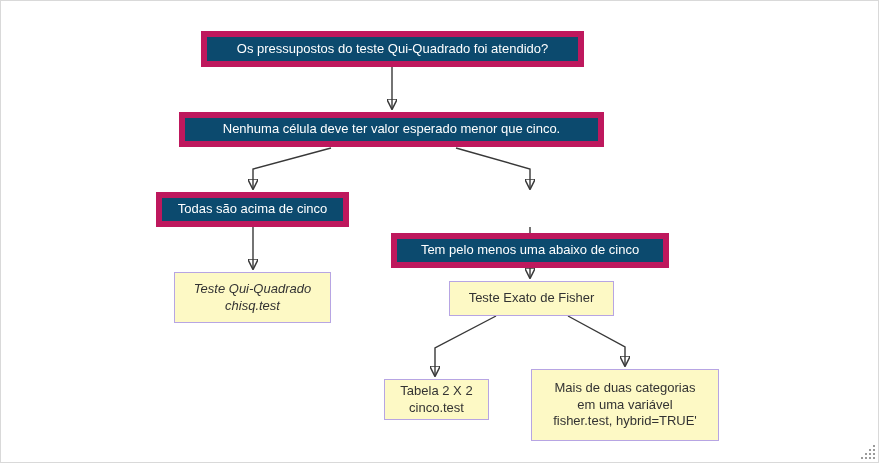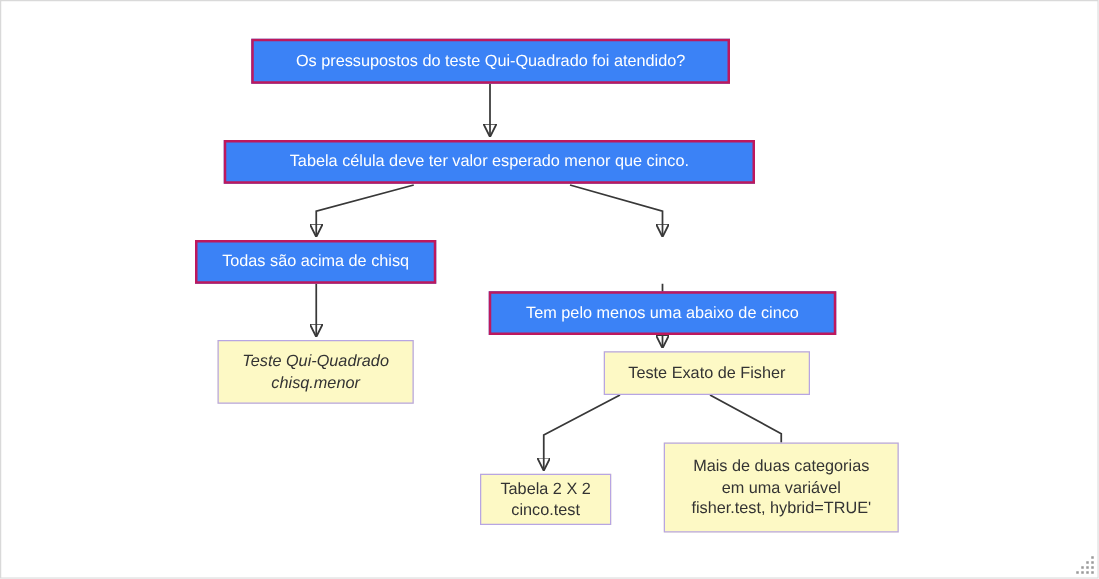--- a/index.html
+++ b/index.html
@@ -36,38 +36,38 @@
     flex-direction: column;
     align-items: center;
     justify-content: center;
     text-align: center;
     font-size: 13px;
     line-height: 1.3;
     padding: 2px 6px;
   }
   .node span { display: block; white-space: nowrap; }
   .decision {
-    background: #3b82f6;
-    border: 2px solid #be185d;
+    background: #0c4a6e;
+    border: 6px solid #be185d;
     color: #ffffff;
   }
   .result {
     background: #fdf9c5;
     border: 1px solid #b7a5e3;
     color: #333333;
   }
   
   #node-question   { left: 200px; top: 30px;  width: 383px; height: 36px; }
   #node-rule       { left: 178px; top: 111px; width: 425px; height: 35px; }
   #node-all-above  { left: 155px; top: 191px; width: 193px; height: 35px; }
   #node-one-below  { left: 390px; top: 191px; width: 278px; height: 35px; margin-top: 41px; }
   #node-chi-square { left: 173px; top: 271px; width: 157px; height: 51px; font-style: italic; }
-  #node-fisher     { left: 448px; top: 280px; width: 165px; height: 35px; margin-left: 34px; }
+  #node-fisher     { left: 448px; top: 280px; width: 165px; height: 35px; }
   #node-table-2x2  { left: 383px; top: 378px; width: 105px; height: 41px; }
-  #node-more-cat   { left: 530px; top: 353px; width: 188px; height: 72px; }
+  #node-more-cat   { left: 530px; top: 368px; width: 188px; height: 72px; }
   .resize-grip {
     position: absolute;
     right: 2px;
     bottom: 2px;
     width: 16px;
     height: 16px;
     cursor: nwse-resize;
   }
 </style>
 </head>
@@ -88,34 +88,34 @@
     <path d="M529,226 V276" marker-end="url(#arrow)"></path>
     <path d="M495,315 L434,347 V374" marker-end="url(#arrow)"></path>
     <path d="M567,315 L624,346 V364" marker-end="url(#arrow)"></path>
   </svg>
 
   <div id="node-question" class="node decision">
     <span>Os pressupostos do teste Qui-Quadrado foi atendido?</span>
   </div>
 
   <div id="node-rule" class="node decision">
-    <span>Tabela célula deve ter valor esperado menor que cinco.</span>
+    <span>Nenhuma célula deve ter valor esperado menor que cinco.</span>
   </div>
 
   <div id="node-all-above" class="node decision">
-    <span>Todas são acima de chisq</span>
+    <span>Todas são acima de cinco</span>
   </div>
 
   <div id="node-one-below" class="node decision">
     <span>Tem pelo menos uma abaixo de cinco</span>
   </div>
 
   <div id="node-chi-square" class="node result">
     <span>Teste Qui-Quadrado</span>
-    <span>chisq.menor</span>
+    <span>chisq.test</span>
   </div>
 
   <div id="node-fisher" class="node result">
     <span>Teste Exato de Fisher</span>
   </div>
 
   <div id="node-table-2x2" class="node result">
     <span>Tabela 2 X 2</span>
     <span>cinco.test</span>
   </div>

